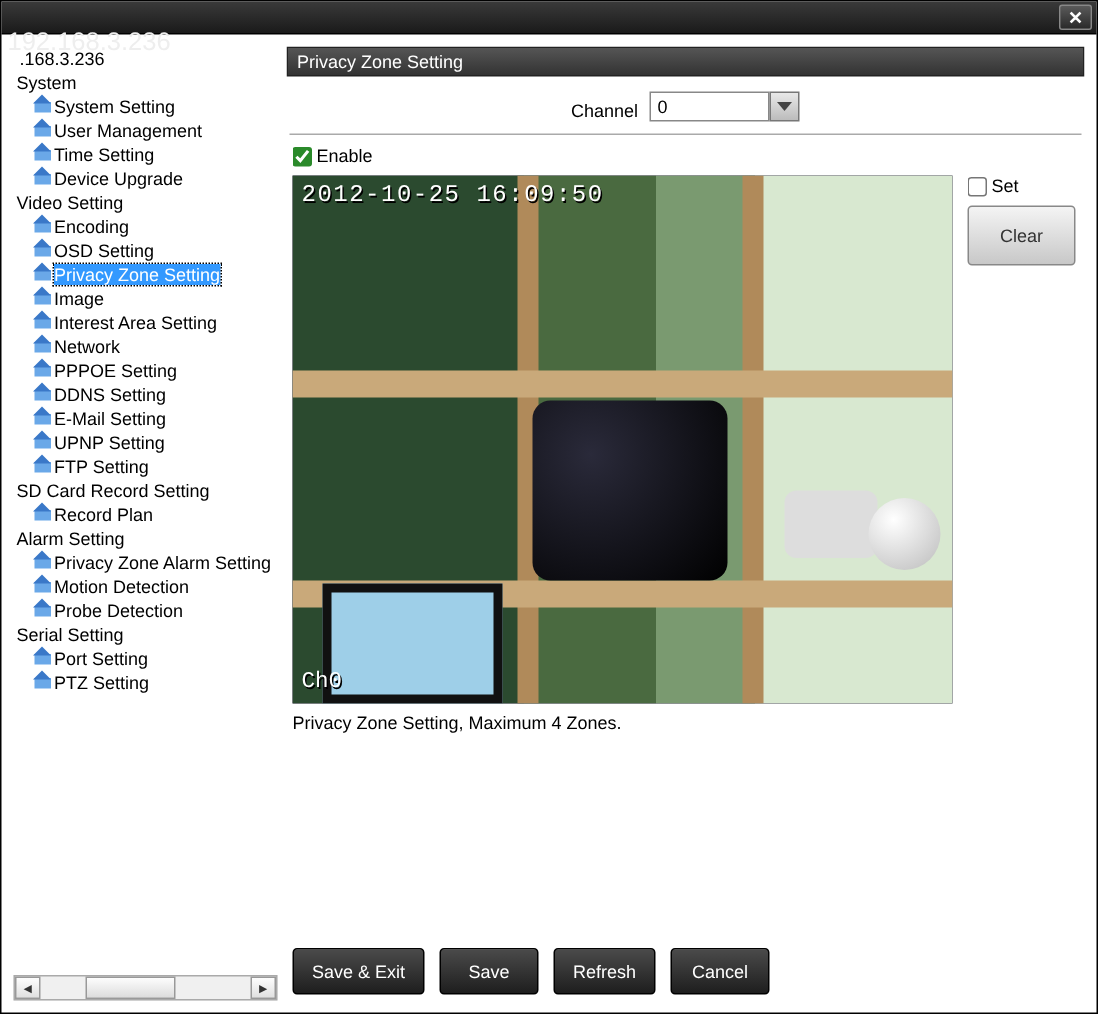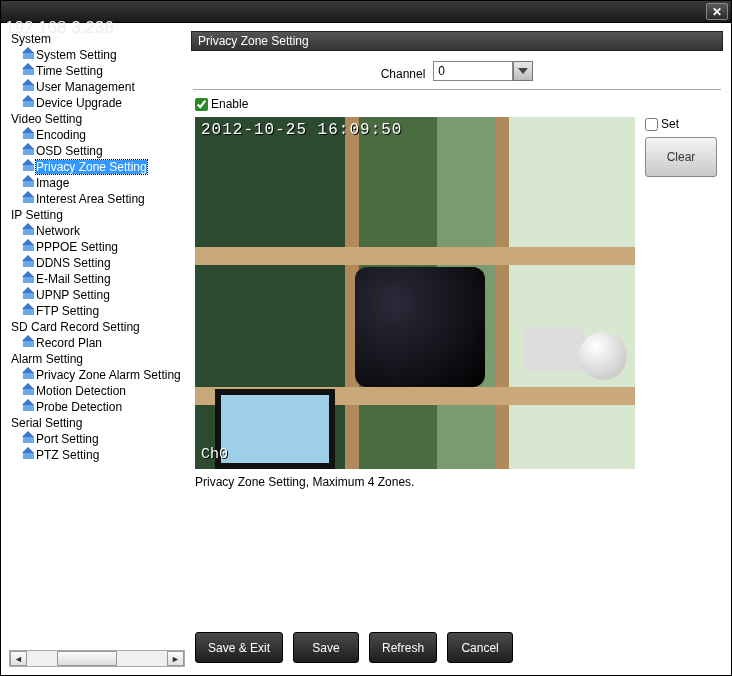--- a/index.html
+++ b/index.html
@@ -262,35 +262,36 @@
     <span class="title">192.168.3.236</span>
     <div class="close-btn">
       <span>✕</span>
     </div>
   </div>
 
   <div class="body">
 
     <div class="sidebar">
       <div class="tree" id="tree">
+          <div class="tree-item">.168.3.236</div>
           <div class="tree-cat">System</div>
           <div class="tree-item tree-child">
             <span class="house-icon"></span>
             <span class="lbl">System Setting</span>
           </div>
           <div class="tree-item tree-child">
             <span class="house-icon"></span>
+            <span class="lbl">User Management</span>
+          </div>
+          <div class="tree-item tree-child">
+            <span class="house-icon"></span>
             <span class="lbl">Time Setting</span>
           </div>
           <div class="tree-item tree-child">
             <span class="house-icon"></span>
-            <span class="lbl">User Management</span>
-          </div>
-          <div class="tree-item tree-child">
-            <span class="house-icon"></span>
             <span class="lbl">Device Upgrade</span>
           </div>
           <div class="tree-cat">Video Setting</div>
           <div class="tree-item tree-child">
             <span class="house-icon"></span>
             <span class="lbl">Encoding</span>
           </div>
           <div class="tree-item tree-child">
             <span class="house-icon"></span>
             <span class="lbl">OSD Setting</span>
@@ -300,21 +301,20 @@
             <span class="lbl">Privacy Zone Setting</span>
           </div>
           <div class="tree-item tree-child">
             <span class="house-icon"></span>
             <span class="lbl">Image</span>
           </div>
           <div class="tree-item tree-child">
             <span class="house-icon"></span>
             <span class="lbl">Interest Area Setting</span>
           </div>
-          <div class="tree-cat">IP Setting</div>
           <div class="tree-item tree-child">
             <span class="house-icon"></span>
             <span class="lbl">Network</span>
           </div>
           <div class="tree-item tree-child">
             <span class="house-icon"></span>
             <span class="lbl">PPPOE Setting</span>
           </div>
           <div class="tree-item tree-child">
             <span class="house-icon"></span>

